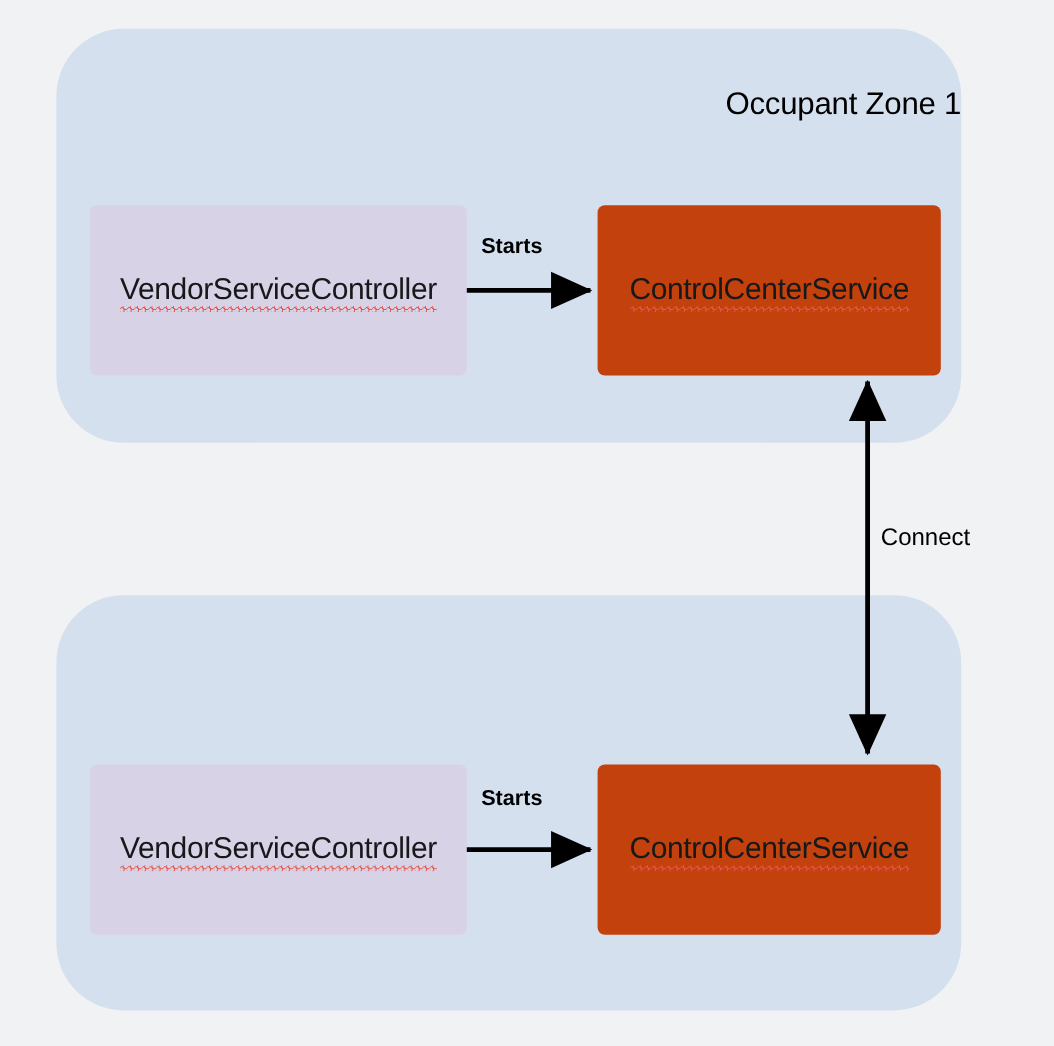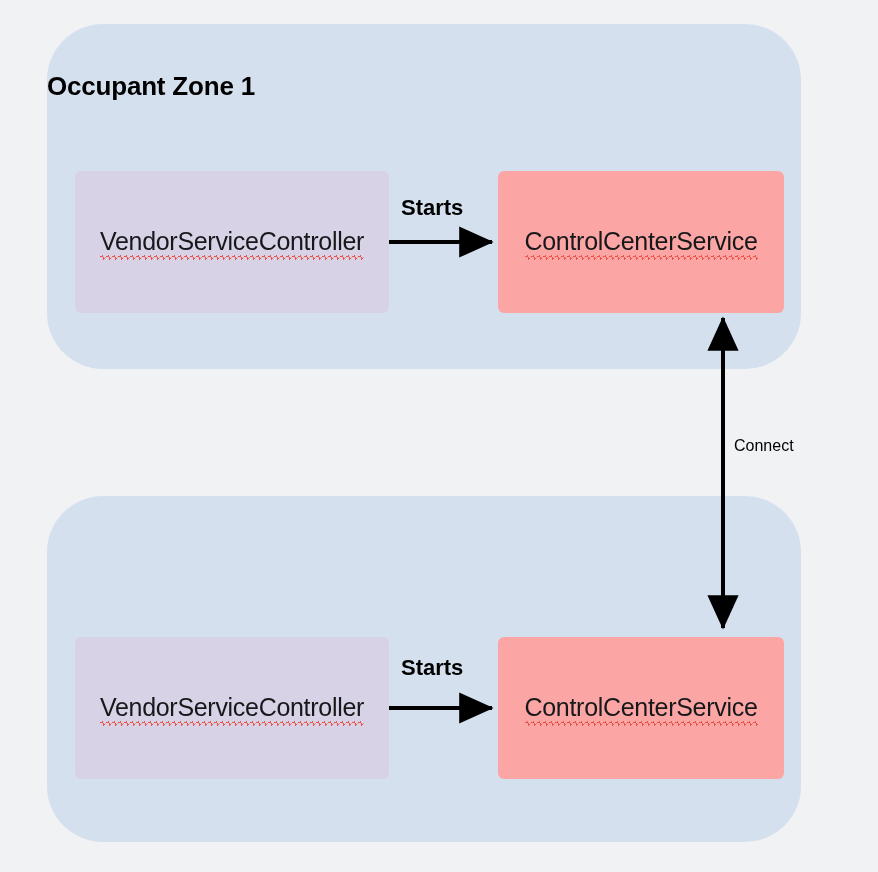--- a/index.html
+++ b/index.html
@@ -23,41 +23,41 @@
   .zone {
     position: absolute;
     background: #d5e0ef;
     border-radius: 56px;
     box-sizing: border-box;
   }
   .zone-title {
     position: absolute;
     left: 0;
     right: 0;
-    text-align: left;
+    text-align: right;
     font-size: 26px;
-    font-weight: bold;
+    font-weight: normal;
     color: #000000;
     letter-spacing: -0.2px;
   }
 
   
   .node {
     position: absolute;
     box-sizing: border-box;
     border-radius: 6px;
     display: flex;
     align-items: center;
     justify-content: center;
   }
   .node.vendor {
     background: #d7d2e6;
   }
   .node.control {
-    background: #fca5a5;
+    background: #c2410c;
   }
   .node-label {
     font-size: 25px;
     color: #17181a;
     letter-spacing: -0.3px;
     white-space: nowrap;
     position: relative;
     padding-bottom: 2px;
   }
   
@@ -72,28 +72,28 @@
       radial-gradient(circle at 1.5px 3.4px, rgba(0,0,0,0) 1.6px, #e8554a 1.7px, #e8554a 2.3px, rgba(0,0,0,0) 2.4px),
       radial-gradient(circle at 4.5px 1.2px, rgba(0,0,0,0) 1.6px, #e8554a 1.7px, #e8554a 2.3px, rgba(0,0,0,0) 2.4px);
     background-size: 6px 5px;
     background-repeat: repeat-x;
     pointer-events: none;
   }
 
   
   .edge-label {
     position: absolute;
-    font-size: 22px;
+    font-size: 18px;
     font-weight: bold;
     color: #000000;
     white-space: nowrap;
   }
   .edge-label.plain {
     font-weight: normal;
-    font-size: 16px;
+    font-size: 20px;
   }
 
   
   #arrow-layer {
     position: absolute;
     left: 0;
     top: 0;
     width: 878px;
     height: 872px;
     pointer-events: none;

